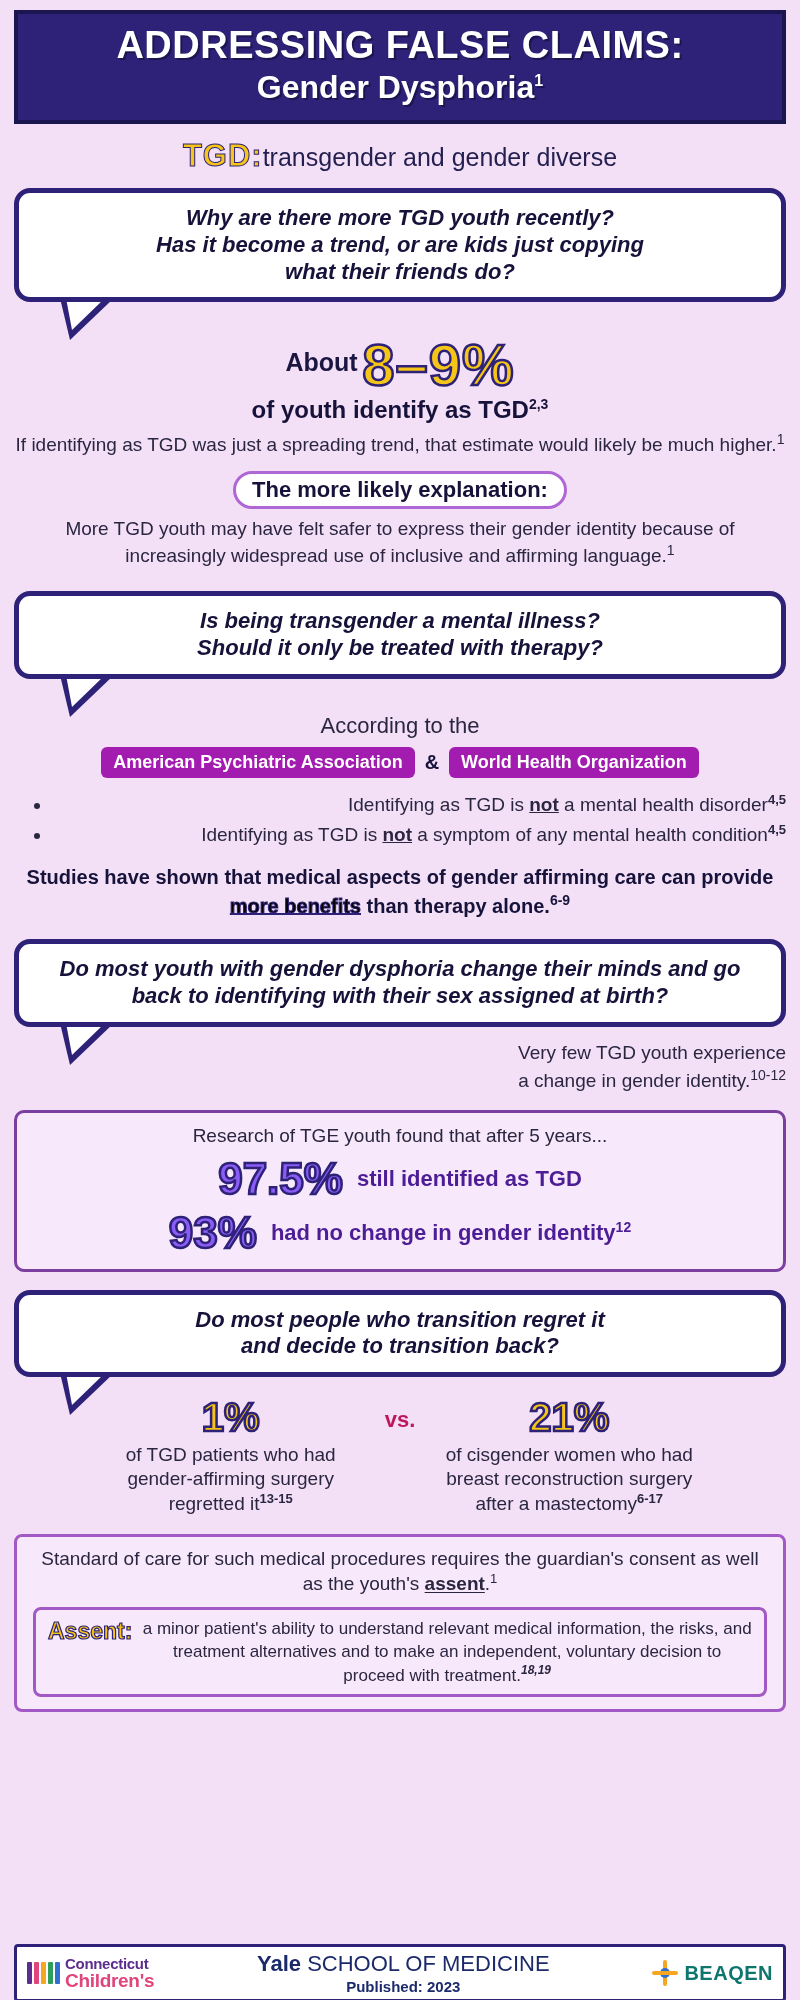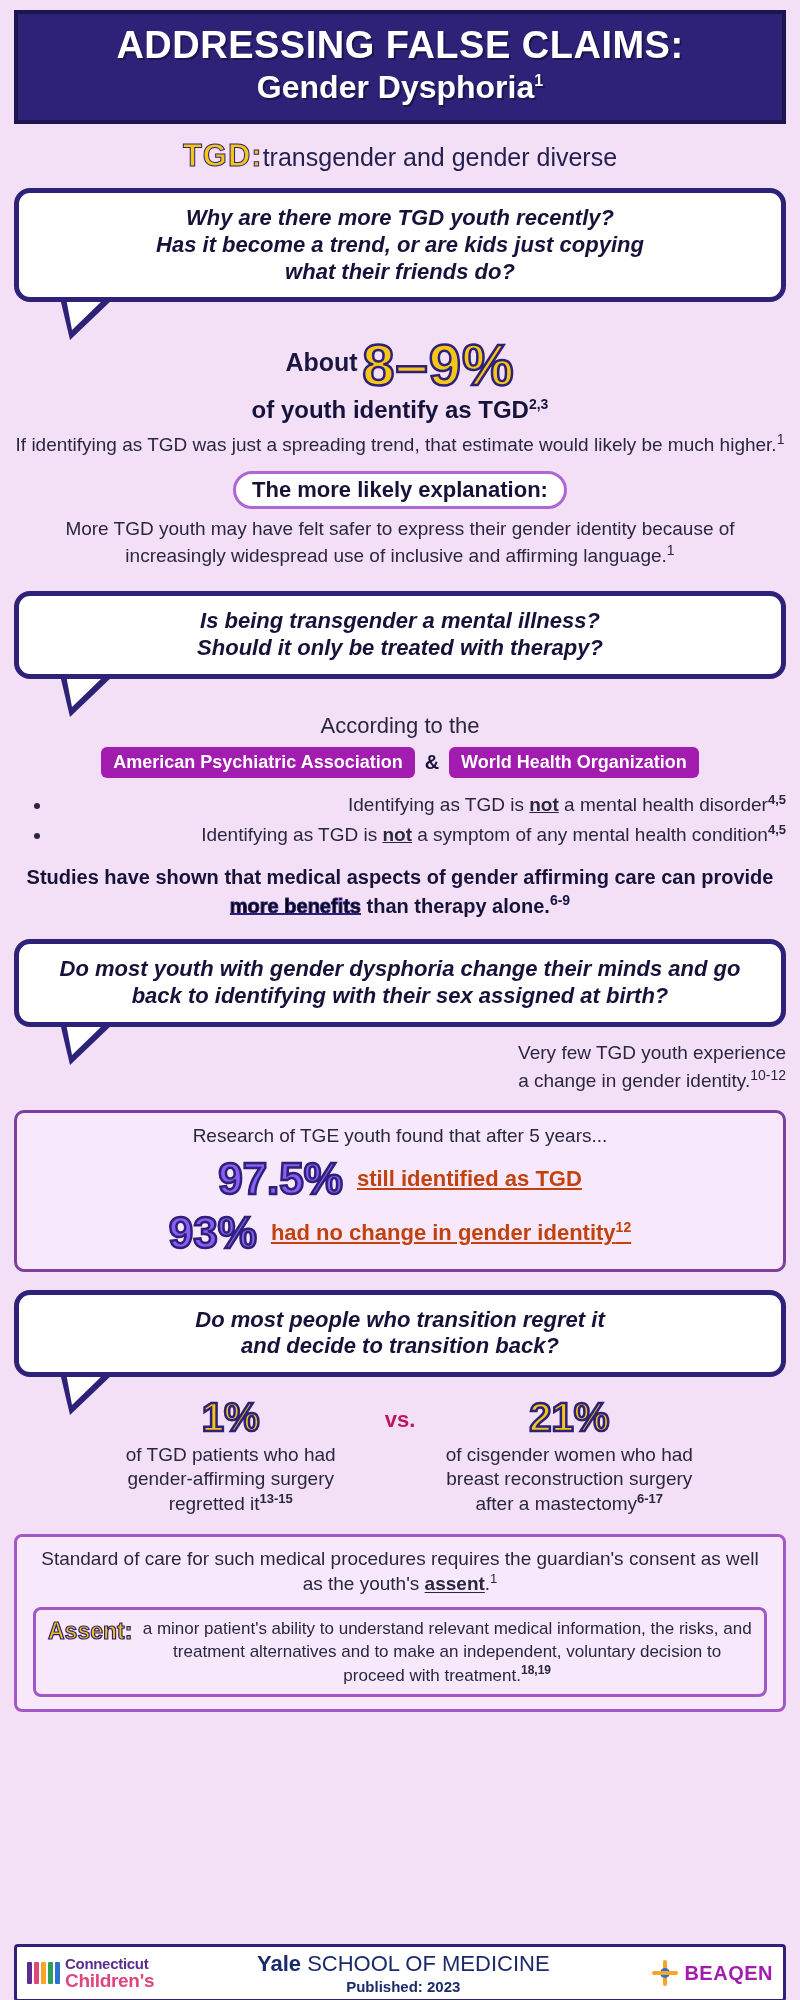--- a/index.html
+++ b/index.html
@@ -201,21 +201,21 @@
     gap: 14px;
     margin-top: 10px;
   }
   .stat-num {
     font-size: 44px;
     font-weight: bold;
     color: #8b5cf6;
     -webkit-text-stroke: 2.5px #2e2278;
     line-height: 1;
   }
-  .stat-txt { font-size: 22px; font-weight: bold; color: #c2410c; text-decoration: underline; }
+  .stat-txt { font-size: 22px; font-weight: bold; color: #4c1d95; }
   .stat-txt sup { font-size: 14px; }
 
   
   .two-col {
     display: flex;
     justify-content: center;
     align-items: flex-start;
     gap: 24px;
     margin-top: 20px;
   }
@@ -254,21 +254,21 @@
     background: #f7e9fb;
   }
   .assent-word {
     font-size: 23px;
     font-weight: bold;
     color: #f5c518;
     -webkit-text-stroke: 1.2px #2e2278;
     white-space: nowrap;
   }
   .assent-def { font-size: 17px; color: #2b2640; line-height: 1.3; }
-  .assent-def sup { font-size: 12px; font-weight: bold; }
+  .assent-def sup { font-size: 12px; font-weight: bold; font-style: italic; }
 
   
   .footer {
     position: absolute;
     left: 14px;
     right: 14px;
     bottom: 8px;
     background: #ffffff;
     border: 3px solid #2e2278;
     border-radius: 4px;
@@ -292,21 +292,21 @@
   .beaqen .mark { width: 26px; height: 26px; position: relative; }
   .beaqen .mark::before, .beaqen .mark::after {
     content:""; position:absolute; background:#f5a623; border-radius:2px;
   }
   .beaqen .mark::before { left: 11px; top: 0; width: 4px; height: 26px; }
   .beaqen .mark::after { left: 0; top: 11px; width: 26px; height: 4px; }
   .beaqen .dot {
     position: absolute; left: 8px; top: 8px; width: 10px; height: 10px;
     background: #2e6fd1; border-radius: 50%;
   }
-  .beaqen .word { font-size: 20px; font-weight: bold; color: #a21caf; letter-spacing: 0.5px; }
+  .beaqen .word { font-size: 20px; font-weight: bold; color: #0f766e; letter-spacing: 0.5px; }
 </style>
 </head>
 <body>
 
 <div class="page">
 
   <div class="header">
     <div class="header-line1">ADDRESSING FALSE CLAIMS:</div>
     <div class="header-line2"><span>Gender Dysphoria</span><sup>1</sup></div>
   </div>

